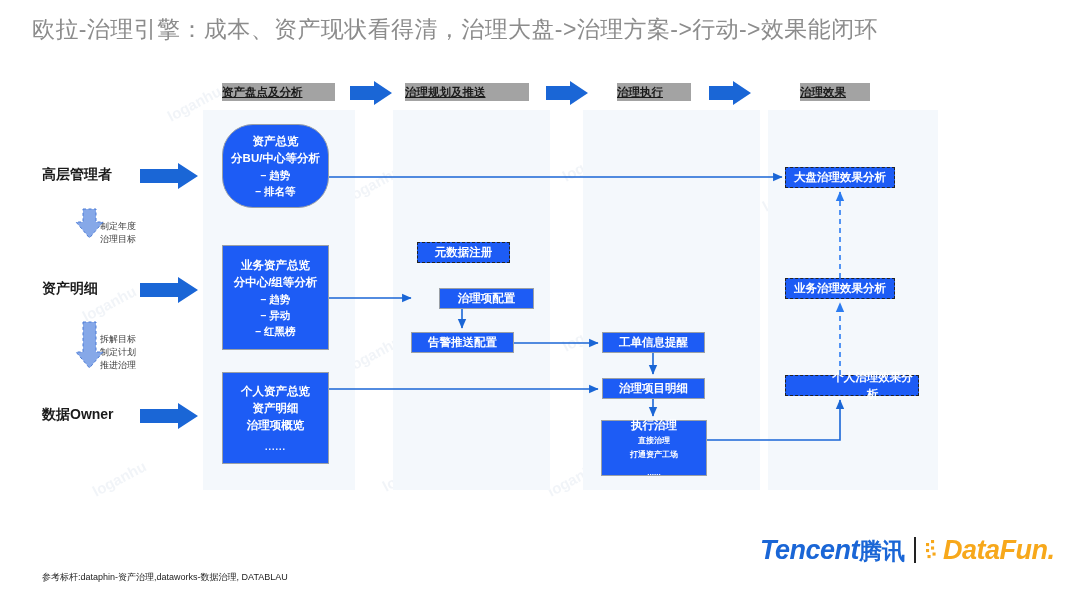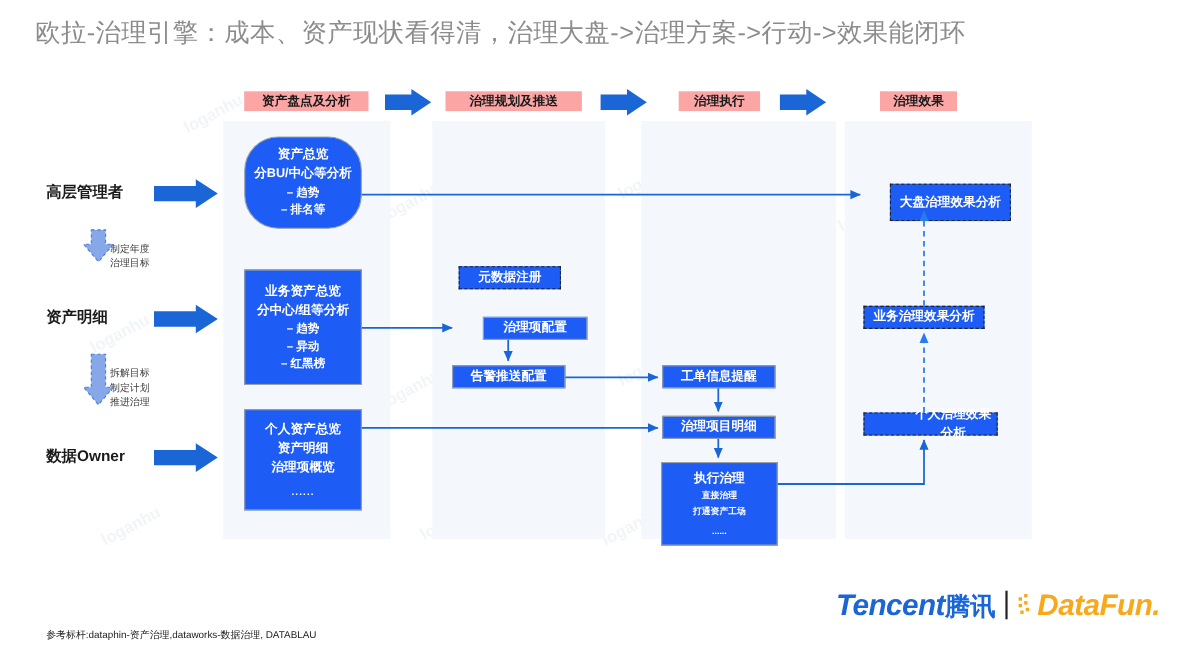--- a/index.html
+++ b/index.html
@@ -10,23 +10,23 @@
   }
   #stage{position:absolute;left:0;top:0;width:1080px;height:608px;}
 
   .title{
     position:absolute;left:32px;top:14px;
     font-size:23px;color:#8c8c8c;letter-spacing:0.4px;white-space:nowrap;
   }
 
   
   .banner{
-    position:absolute;background:#fca5a5;color:#1a1a1a;
-    font-size:11.5px;font-weight:700;text-align:center;
-    line-height:18px;height:18px;white-space:nowrap;
+    position:absolute;background:#a3a3a3;color:#1a1a1a;
+    font-size:11.5px;font-weight:700;
+    line-height:18px;height:18px;white-space:nowrap;text-decoration:underline;
   }
 
   
   .band{position:absolute;top:110px;height:380px;background:#f4f8fc;}
 
   
   .bx{
     position:absolute;background:#1d5cf5;color:#fff;
     display:flex;flex-direction:column;align-items:center;justify-content:center;
     text-align:center;box-sizing:border-box;
@@ -151,36 +151,36 @@
   </div>
 
   <div class="bx solidborder" style="left:602px;top:332px;width:103px;height:21px;">
     <div class="l1">工单信息提醒</div>
   </div>
 
   <div class="bx solidborder" style="left:602px;top:378px;width:103px;height:21px;">
     <div class="l1">治理项目明细</div>
   </div>
 
-  <div class="bx solidborder" style="left:601px;top:420px;width:106px;height:76px;">
+  <div class="bx solidborder" style="left:601px;top:420px;width:106px;height:56px;">
     <div class="l1">执行治理</div>
     <div class="xs">直接治理</div>
     <div class="xs">打通资产工场</div>
     <div class="xs" style="margin-top:4px;">......</div>
   </div>
 
-  <div class="bx dashborder" style="left:785px;top:167px;width:110px;height:34px;margin-left:24px;">
+  <div class="bx dashborder" style="left:785px;top:167px;width:110px;height:21px;">
     <div class="l1">大盘治理效果分析</div>
   </div>
 
   <div class="bx dashborder" style="left:785px;top:278px;width:110px;height:21px;">
     <div class="l1">业务治理效果分析</div>
   </div>
 
-  <div class="bx dashborder" style="left:785px;top:375px;width:122px;height:21px;padding-left:41px;">
+  <div class="bx dashborder" style="left:785px;top:375px;width:134px;height:21px;padding-left:41px;">
     <div class="l1">个人治理效果分析</div>
   </div>
 
   <svg class="overlay">
     <defs>
       <marker id="ah" markerWidth="7" markerHeight="7" refX="5.6" refY="3" orient="auto">
         <path d="M0,0.4 L6,3 L0,5.6 z" fill="#1a66d6"></path>
       </marker>
       <marker id="ahd" markerWidth="7" markerHeight="7" refX="5.6" refY="3" orient="auto">
         <path d="M0,0.4 L6,3 L0,5.6 z" fill="#2b7bf0"></path>

